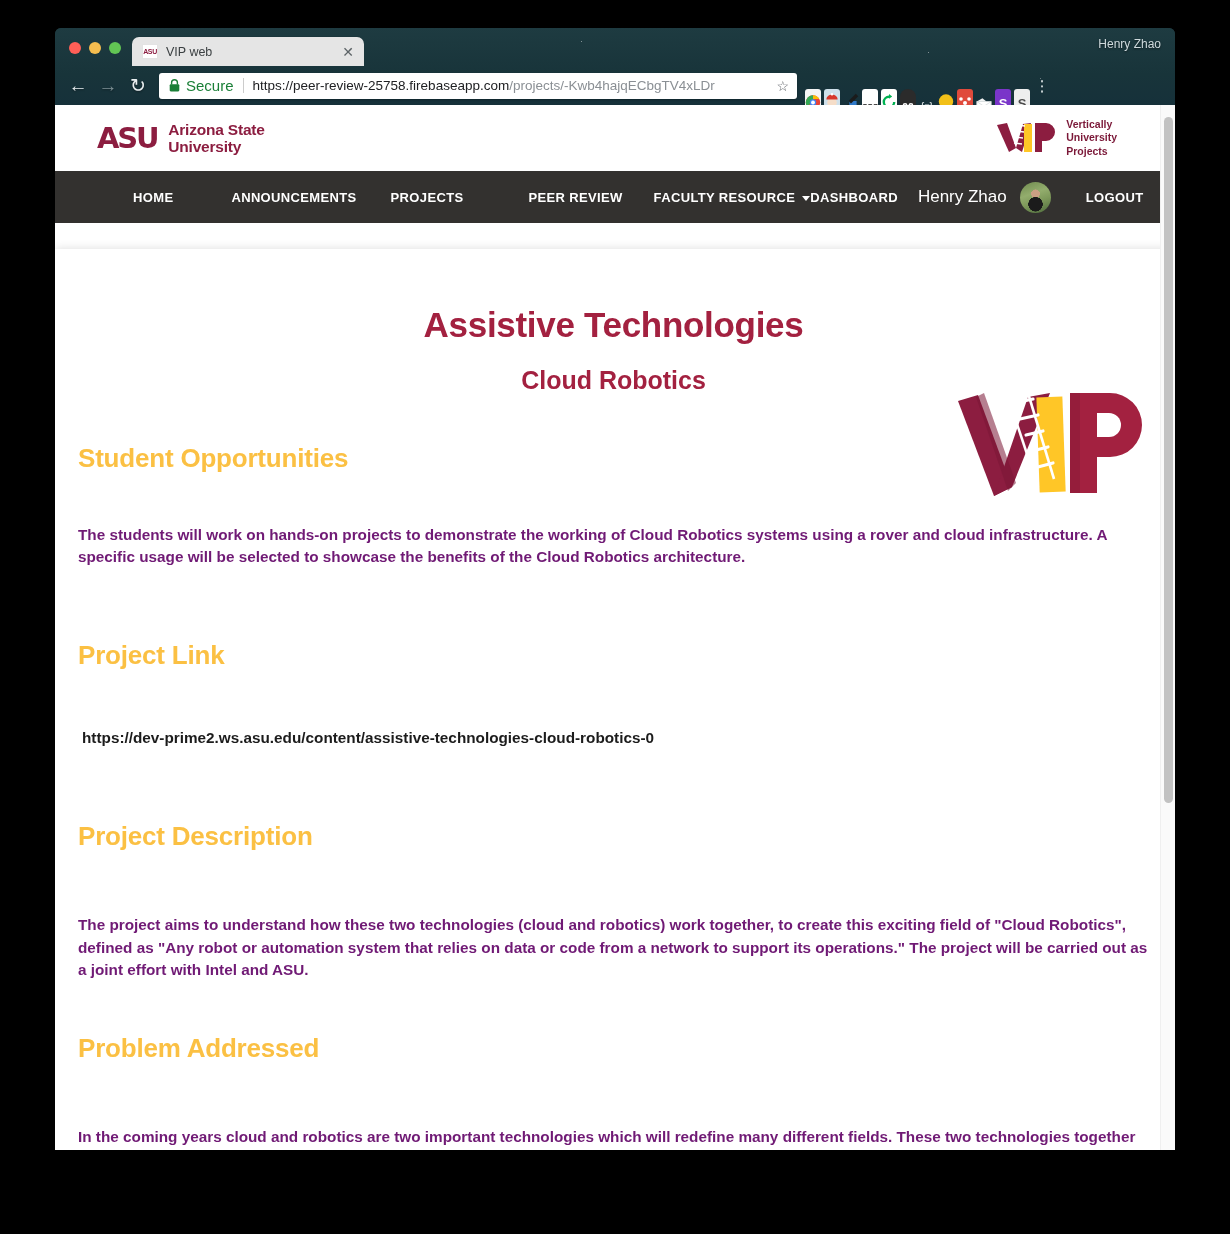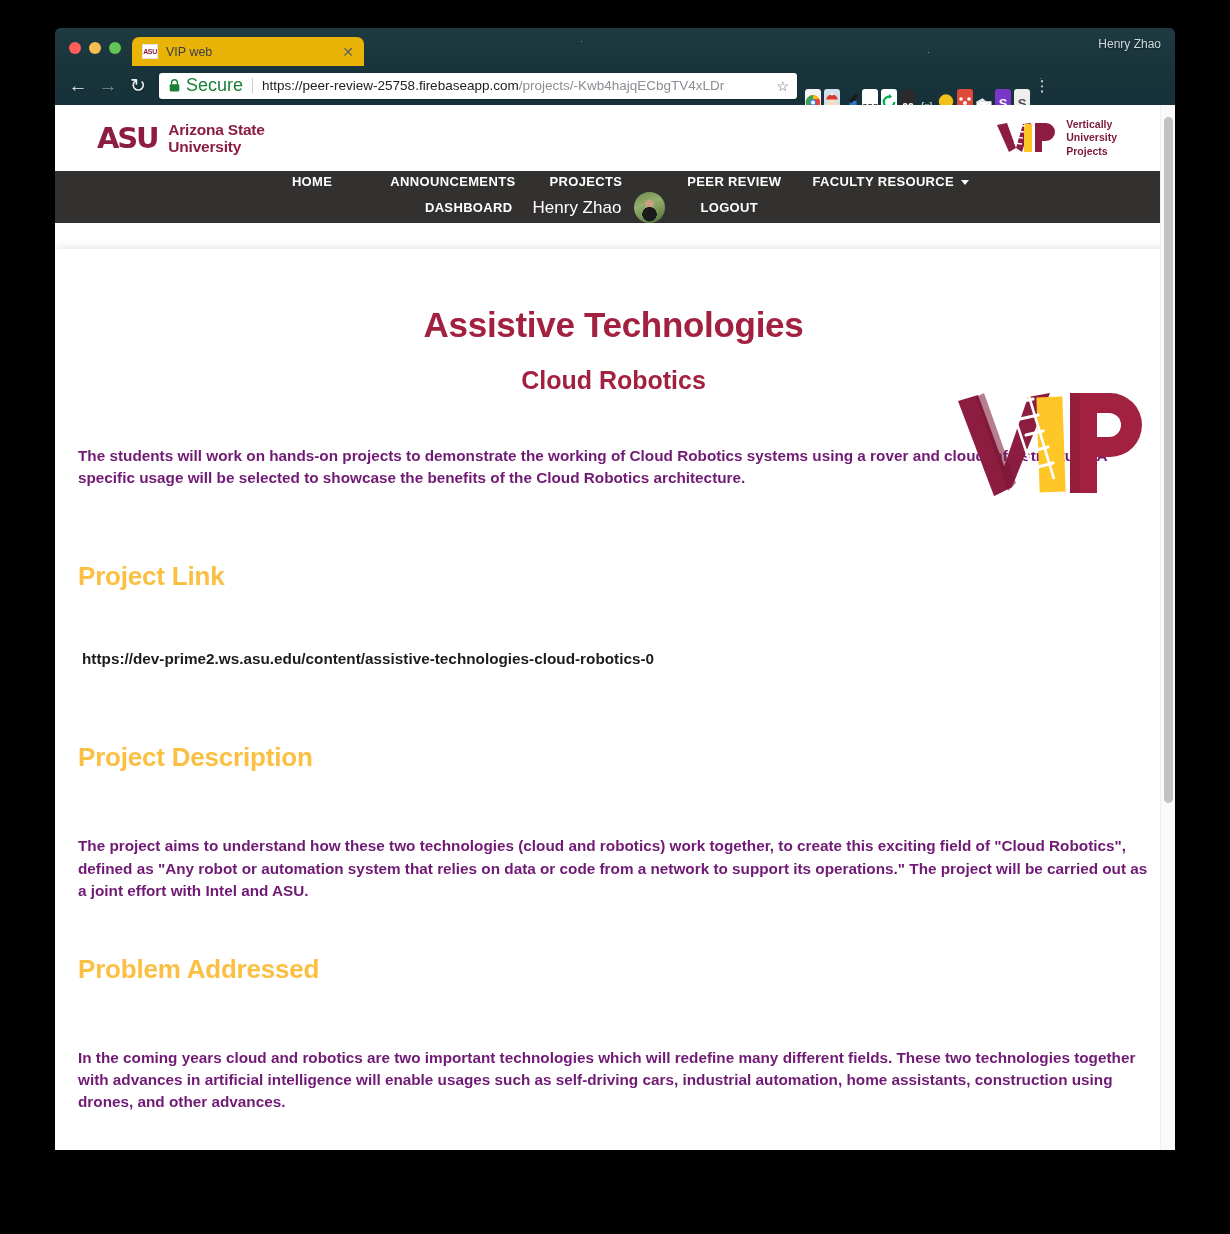--- a/index.html
+++ b/index.html
@@ -55,21 +55,21 @@
   }
   .tl { width: 12px; height: 12px; border-radius: 50%; display:block; }
   .tl.red { background: #ff5f57; }
   .tl.yellow { background: #f5bd4f; }
   .tl.green { background: #62c554; }
 
   #tab {
     position: relative;
     height: 29px;
     width: 232px;
-    background: #eab308;
+    background: #e5e5e5;
     border-radius: 7px 7px 0 0;
     display: flex; align-items: center;
     padding: 0 8px 0 10px;
     gap: 8px;
     box-shadow: 0 -1px 0 rgba(0,0,0,.06);
   }
   .tab-favicon {
     width: 16px; height: 15px; flex: none;
     background: #fff;
     display: flex; align-items: center; justify-content: center;
@@ -114,21 +114,21 @@
     height: 26px;
     background: #fff;
     border-radius: 3px;
     display: flex; align-items: center;
     padding: 0 8px 0 10px;
     margin: 0 6px 0 6px;
     max-width: 638px;
     box-shadow: 0 1px 2px rgba(0,0,0,.25);
   }
   .lock-icon { flex: none; margin-right: 6px; display:flex; }
-  .secure-label { color: #1a7f37; font-size: 18px; white-space: nowrap; }
+  .secure-label { color: #1a7f37; font-size: 15px; white-space: nowrap; }
   .omni-divider { width: 1px; height: 15px; background: #ccc; margin: 0 9px; flex:none; }
   .url { font-size: 13.5px; color: #202124; white-space: nowrap; overflow: hidden; flex:1; }
   .url .dim { color: #8a8f94; }
   .star-icon { flex: none; color: #5f6368; font-size: 14px; cursor: pointer; padding-left: 6px; }
 
   #extensions { display: flex; align-items: center; gap: 3px; flex: none; padding-left: 2px; }
   .ext {
     width: 16px; height: 22px; border-radius: 3px; flex: none;
     display: flex; align-items: flex-end; justify-content: center;
     font-size: 10px; font-weight: 700; color: #fff; cursor: pointer;
@@ -178,21 +178,20 @@
   .vip-head { display: flex; align-items: center; gap: 9px; }
   .vip-words {
     color: #7b1838; font-size: 10.5px; font-weight: 700; line-height: 1.25;
   }
 
   
   #navbar {
     height: 52px; background: #33312f;
     display: flex; align-items: center;
     padding: 0 32px 0 0;
-    flex-direction: column;
   }
   .nav-left { display: flex; align-items: center; flex: 1; }
   .nav-right { display: flex; align-items: center; }
   .nav-item {
     color: #fff; font-size: 13px; font-weight: 700;
     letter-spacing: .35px;
     padding: 0 0; cursor: pointer; white-space: nowrap;
     text-decoration: none;
   }
   .nav-left .nav-item:nth-child(1) { margin-left: 78px; }
@@ -491,20 +490,21 @@
                 <line x1="82" y1="72" x2="98" y2="68"></line>
                 <line x1="88" y1="88" x2="103" y2="84"></line>
               </g>
               <g stroke="#fff" stroke-width="2.6">
                 <line x1="58" y1="18" x2="88" y2="108"></line>
                 <line x1="78" y1="14" x2="104" y2="100"></line>
               </g>
             </svg>
 
             <div class="section" id="sec-student">
+              <div class="sec-head">Student Opportunities</div>
               <div class="sec-body">The students will work on hands-on projects to demonstrate the working of Cloud Robotics systems using a rover and cloud infrastructure. A specific usage will be selected to showcase the benefits of the Cloud Robotics architecture.</div>
             </div>
 
             <div class="section" id="sec-link-wrap">
               <div class="sec-head">Project Link</div>
               <span class="sec-link">https://dev-prime2.ws.asu.edu/content/assistive-technologies-cloud-robotics-0</span>
             </div>
 
             <div class="section" id="sec-desc">
               <div class="sec-head">Project Description</div>

